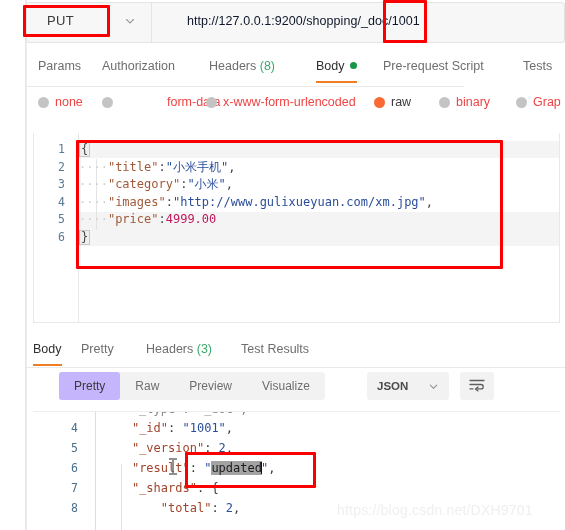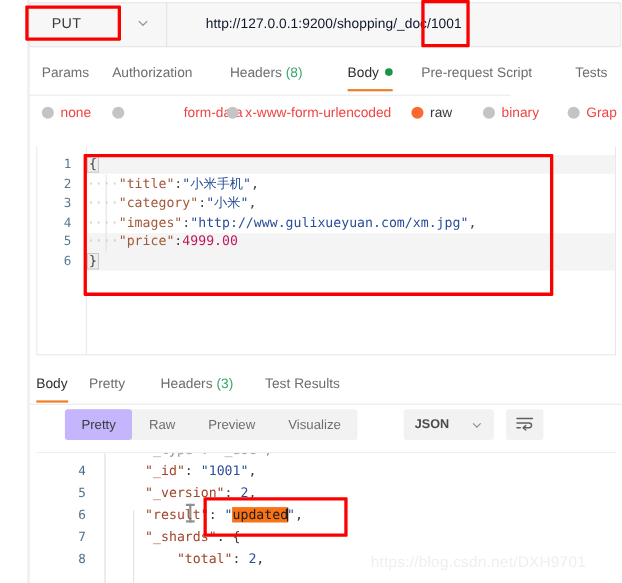--- a/index.html
+++ b/index.html
@@ -316,21 +316,21 @@
     font-family: "DejaVu Sans Mono", monospace;
     font-size: 12px;
     line-height: 20px;
     white-space: pre;
     color: #383838;
   }
   .rk { color: #a0442a; }
   .rs { color: #2a4e9a; }
   .rn { color: #2a4e9a; }
   .sel-hl {
-    background: #f97316;
+    background: #a3a3a3;
     color: #1c1c1c;
   }
   .caret-bar {
     display: inline-block;
     width: 1px;
     background: #111;
     height: 12px;
     vertical-align: -2px;
     margin: 0 -1px;
   }

